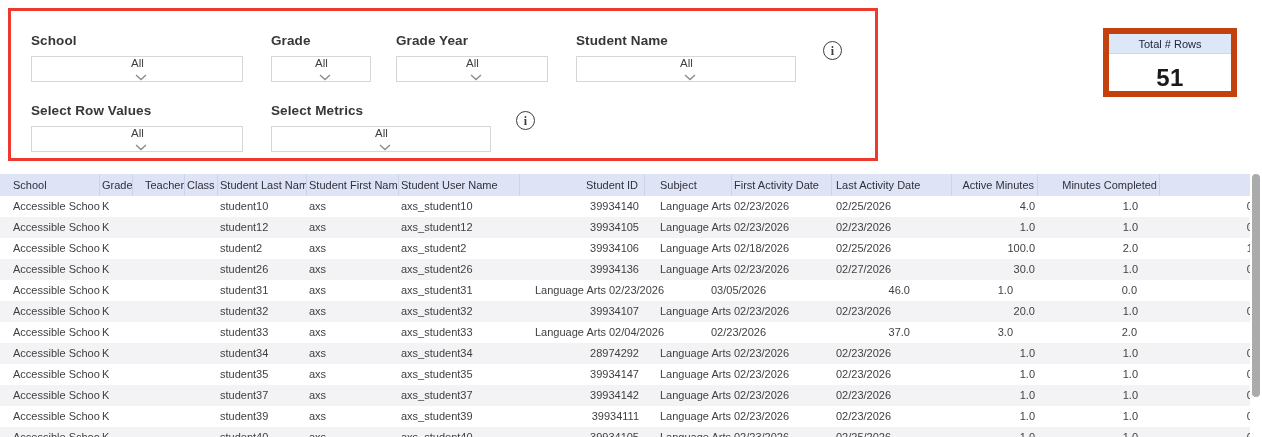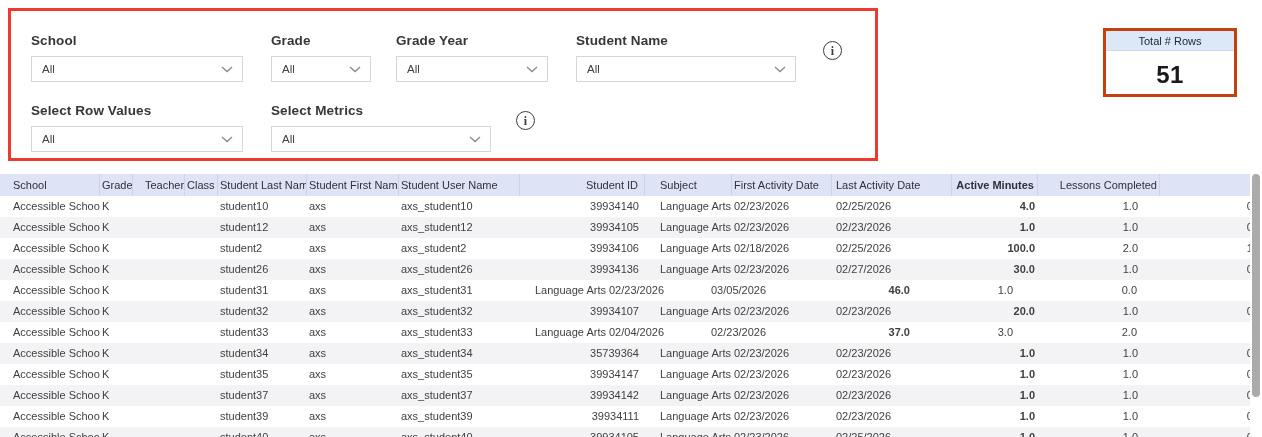--- a/index.html
+++ b/index.html
@@ -7,41 +7,41 @@
        font-family:"Liberation Sans","DejaVu Sans",sans-serif;color:#3f3f3f;}
   .canvas{position:absolute;inset:0;}
 
   
   .filter-panel{position:absolute;left:8px;top:8px;width:870px;height:153px;
     border:3px solid var(--panel-border,#ee3a2e);box-sizing:border-box;background:#fff;}
   .filter{position:absolute;}
   .flabel{font-size:13.5px;font-weight:700;color:#373737;letter-spacing:.1px;}
   .dropdown{position:absolute;height:26px;background:#fff;border:1px solid #d6d6d6;
     box-sizing:border-box;display:flex;align-items:center;justify-content:space-between;
-    padding:0 9px 0 10px;cursor:pointer;}
+    padding:0 9px 0 10px;cursor:pointer;flex-direction:column;}
   .dval{font-size:11.5px;color:#404040;}
   .chev{flex:0 0 auto;margin-left:6px;display:block;}
   .info{position:absolute;width:19px;height:19px;border:1.7px solid #3c3c3c;border-radius:50%;
     box-sizing:border-box;display:flex;align-items:center;justify-content:center;
     font-family:"Liberation Serif","DejaVu Serif",serif;font-weight:700;font-size:12px;
     color:#3c3c3c;line-height:1;cursor:pointer;}
 
   
   .f-school{left:20px;top:22px;}   .f-school .dropdown{left:0;top:23px;width:212px;}
   .f-grade{left:260px;top:22px;}   .f-grade .dropdown{left:0;top:23px;width:100px;}
   .f-year{left:385px;top:22px;}    .f-year .dropdown{left:0;top:23px;width:152px;}
   .f-student{left:565px;top:22px;} .f-student .dropdown{left:0;top:23px;width:220px;}
   .f-rows{left:20px;top:92px;}     .f-rows .dropdown{left:0;top:23px;width:212px;}
   .f-metrics{left:260px;top:92px;} .f-metrics .dropdown{left:0;top:23px;width:220px;}
   .info-1{left:812px;top:30px;}
   .info-2{left:505px;top:100px;}
 
   
   .card{position:absolute;left:1103px;top:28px;width:134px;height:69px;
-    border:3px solid #c2410c;box-sizing:border-box;background:#fff;}
+    border:6px solid #c2410c;box-sizing:border-box;background:#fff;}
   .card-header{height:20px;background:var(--card-header-bg,#dce7f8);
     border-bottom:1px solid #d8d8d8;box-sizing:border-box;
     display:flex;align-items:center;justify-content:center;
     font-size:11px;color:#252540;}
   .card-value{height:48px;display:flex;align-items:center;justify-content:center;
     font-size:24px;font-weight:700;color:#1a1a1a;letter-spacing:.5px;}
 
   
   .table-region{position:absolute;left:0;top:172px;width:1262px;height:265px;overflow:hidden;}
   .thead{position:absolute;left:0;top:2px;height:22px;width:1262px;
@@ -50,21 +50,21 @@
   .tbody{position:absolute;left:0;top:24px;width:1262px;}
   .trow{display:flex;height:21px;background:#fff;}
   .trow:nth-child(even){background:var(--row-alt-bg,#f3f3f5);}
   .cell{box-sizing:border-box;flex:0 0 auto;font-size:11px;line-height:21px;
     white-space:nowrap;overflow:hidden;padding-left:2px;color:#3f3f3f;}
   .c0{width:100px;padding-left:13px;} .c1{width:33px;} .c2{width:42px;margin-left:10px;} .c3{width:33px;}
   .c4{width:89px;} .c5{width:92px;} .c6{width:121px;}
   .c7{width:125px;text-align:right;padding-right:6px;}
   .c8{width:87px;padding-left:15px;} .c9{width:100px;padding-left:2px;}
   .c10{width:120px;padding-left:4px;}
-  .c11{width:86px;text-align:right;padding-right:3px;font-weight:bold;}
+  .c11{width:86px;text-align:right;padding-right:3px;}
   .c12{width:104px;text-align:right;padding-right:4px;}
   .c13{width:122px;text-align:right;padding-right:2px;}
 
   
   .scrollbar{position:absolute;right:0;top:0;width:12px;height:265px;background:#fff;}
   .scroll-thumb{position:absolute;left:2px;top:2px;width:8px;height:223px;
     background:#ababab;border-radius:4px;cursor:pointer;}
 </style>
 </head>
 <body>
@@ -149,21 +149,21 @@
         <div class="cell c2">Teacher</div>
         <div class="cell c3">Class</div>
         <div class="cell c4">Student Last Name</div>
         <div class="cell c5">Student First Name</div>
         <div class="cell c6">Student User Name</div>
         <div class="cell c7">Student ID</div>
         <div class="cell c8">Subject</div>
         <div class="cell c9">First Activity Date</div>
         <div class="cell c10">Last Activity Date</div>
         <div class="cell c11">Active Minutes</div>
-        <div class="cell c13">Lessons Completed</div>
+        <div class="cell c13">Minutes Completed</div>
       </div>
     <div class="tbody" id="tbody">
         <div class="trow">
           <div class="cell c0">Accessible School</div>
           <div class="cell c1">K</div>
           <div class="cell c2"></div>
           <div class="cell c3"></div>
           <div class="cell c4">student10</div>
           <div class="cell c5">axs</div>
           <div class="cell c6">axs_student10</div>
@@ -270,21 +270,21 @@
           <div class="cell c13">2.0</div>
         </div>
         <div class="trow">
           <div class="cell c0">Accessible School</div>
           <div class="cell c1">K</div>
           <div class="cell c2"></div>
           <div class="cell c3"></div>
           <div class="cell c4">student34</div>
           <div class="cell c5">axs</div>
           <div class="cell c6">axs_student34</div>
-          <div class="cell c7">35739364</div>
+          <div class="cell c7">28974292</div>
           <div class="cell c8">Language Arts</div>
           <div class="cell c9">02/23/2026</div>
           <div class="cell c10">02/23/2026</div>
           <div class="cell c11">1.0</div>
           <div class="cell c12">1.0</div>
           <div class="cell c13">0.0</div>
         </div>
         <div class="trow">
           <div class="cell c0">Accessible School</div>
           <div class="cell c1">K</div>

